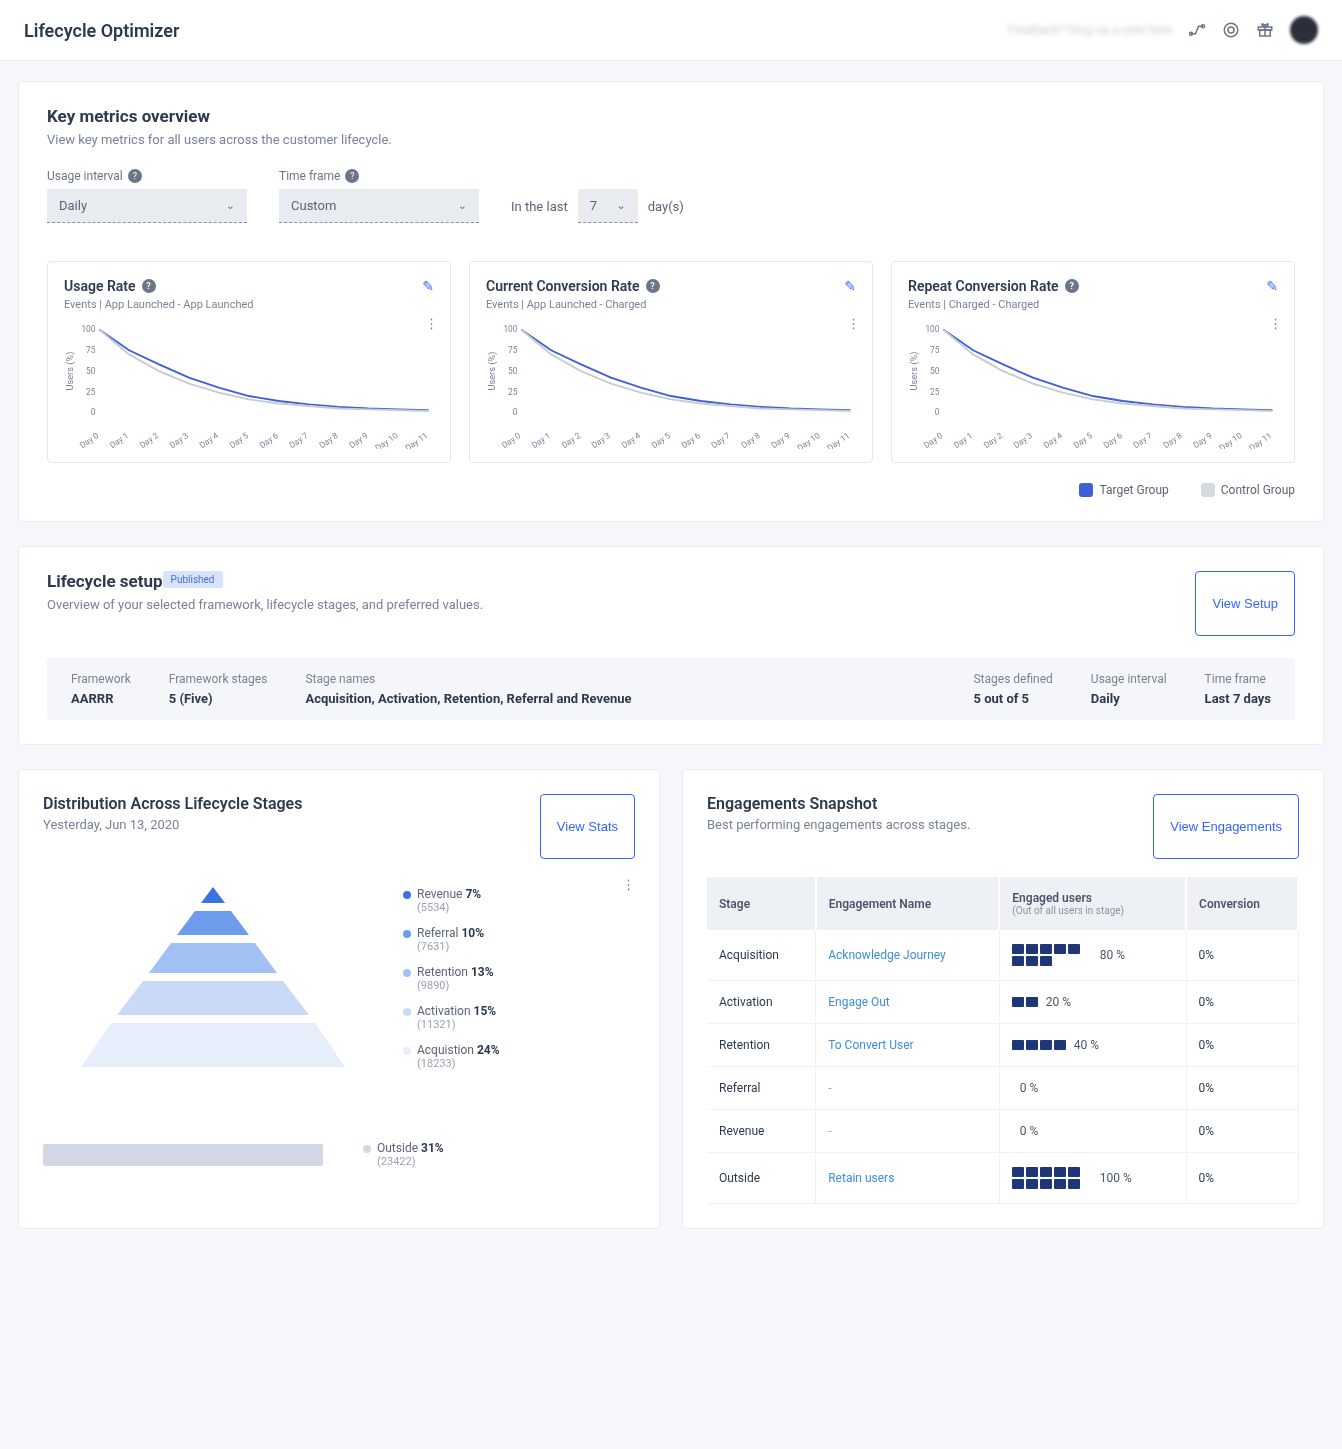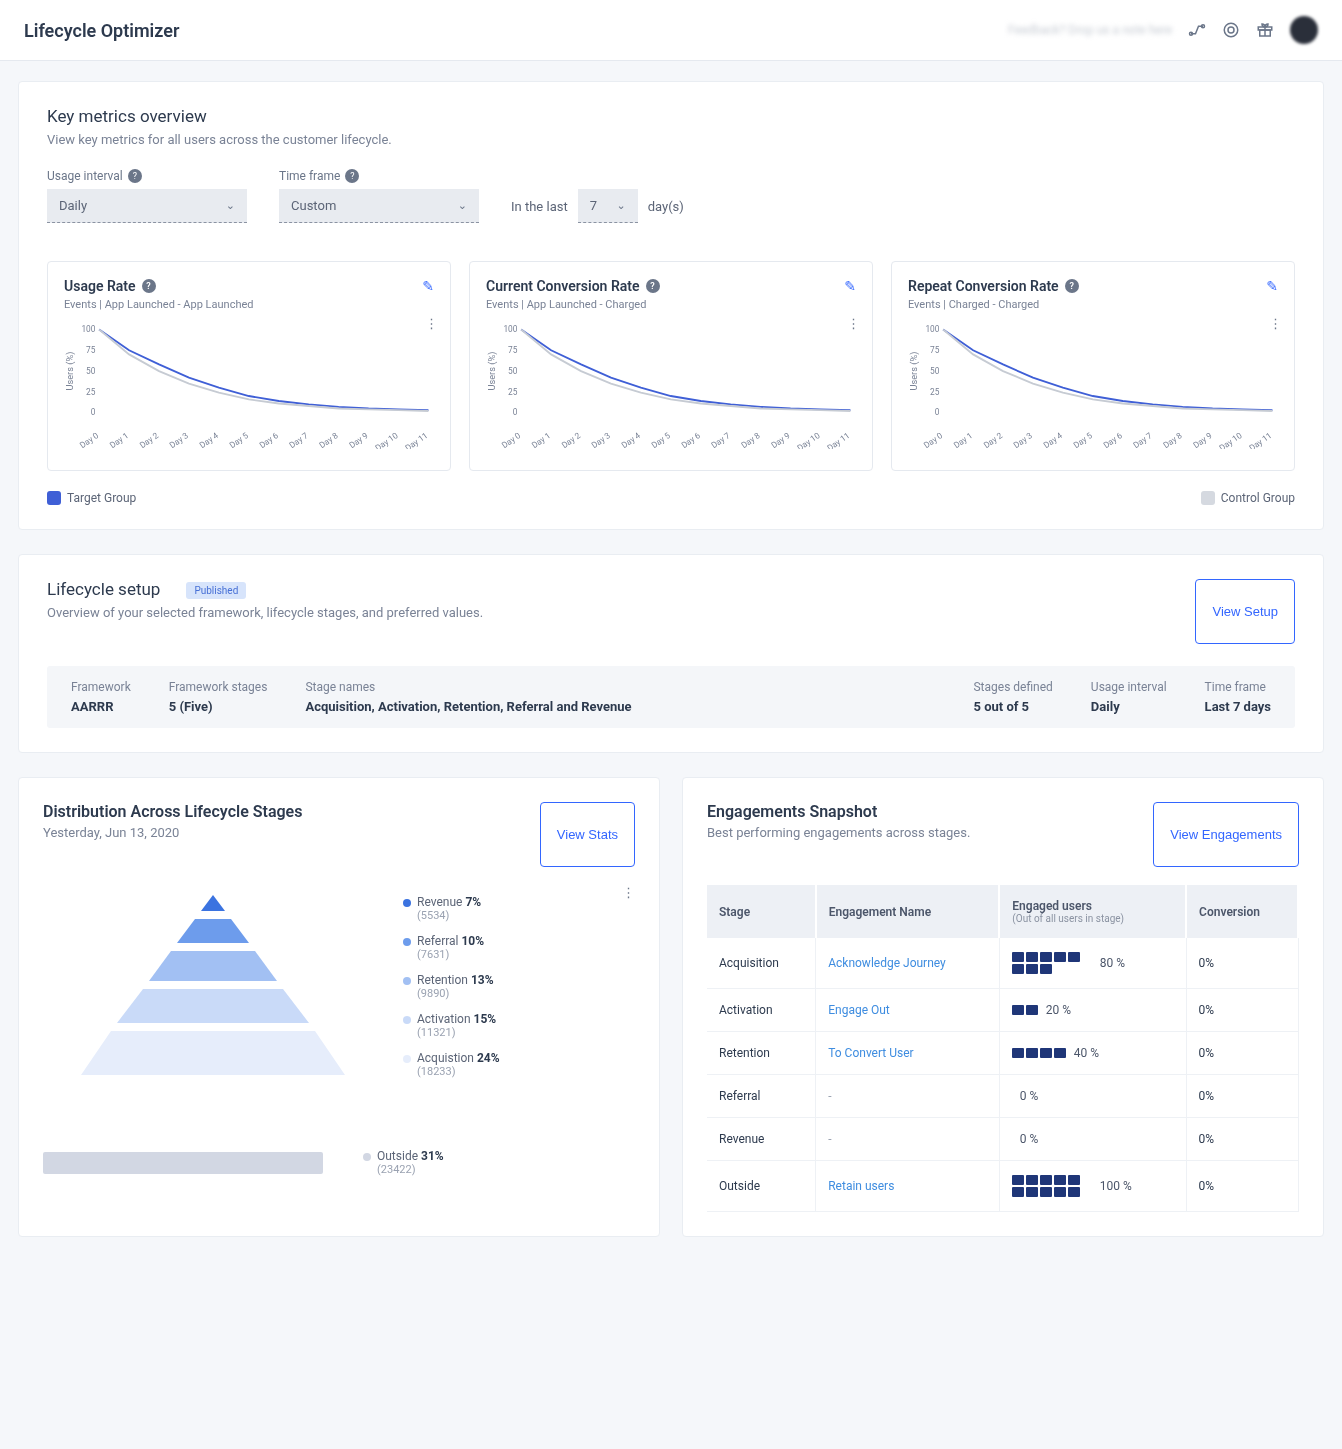--- a/index.html
+++ b/index.html
@@ -53,21 +53,21 @@
 }
 .card {
   background: #fff;
   border-radius: 4px;
   border: 1px solid #e9edf2;
   padding: 24px 28px;
   margin-bottom: 24px;
 }
 .card-title {
   font-size: 17px;
-  font-weight: 400;
+  font-weight: 700;
   margin-bottom: 6px;
   color: #2d3a4e;
 }
 .card-sub {
   font-size: 13px;
   color: #7a8396;
   margin-bottom: 22px;
 }
 .filters {
   display: flex;
@@ -116,21 +116,21 @@
 
 .metric-grid {
   display: grid;
   grid-template-columns: 1fr 1fr 1fr;
   gap: 18px;
   margin-bottom: 20px;
 }
 .metric-card {
   border: 1px solid #e5e9ef;
   border-radius: 4px;
-  padding: 16px 16px 18px;
+  padding: 16px 16px 10px;
   position: relative;
 }
 .metric-head { display: flex; justify-content: space-between; align-items: flex-start; margin-bottom: 4px; }
 .metric-title {
   font-size: 14px;
   font-weight: 600;
   color: #2d3a4e;
   display: flex;
   align-items: center;
   gap: 6px;
@@ -145,37 +145,37 @@
   color: #6b7689;
 }
 .chart-svg { width: 100%; height: 130px; }
 .axis-text { font-size: 9px; fill: #7a8396; }
 .axis-label { font-size: 10px; fill: #7a8396; }
 .line-target { fill: none; stroke: #3f5fd6; stroke-width: 2; }
 .line-control { fill: none; stroke: #c6cbd3; stroke-width: 2; }
 
 .legend {
   display: flex;
-  justify-content: space-between;
+  justify-content: flex-end;
   gap: 32px;
   font-size: 12px;
   color: #5c6577;
 }
 .legend-item { display: flex; align-items: center; gap: 6px; }
 .legend-swatch { width: 14px; height: 14px; border-radius: 3px; }
 .swatch-target { background: #3f5fd6; }
 .swatch-control { background: #d5d9e0; }
 
 .setup-head {
   display: flex;
   justify-content: space-between;
   align-items: flex-start;
   margin-bottom: 22px;
 }
-.setup-title-row { display: flex; align-items: flex-end; gap: 26px; margin-bottom: 6px; }
+.setup-title-row { display: flex; align-items: flex-start; gap: 0; margin-bottom: 6px; }
 .badge-published {
   background: #d7e4fb;
   color: #4770d6;
   font-size: 10px;
   padding: 3px 8px;
   border-radius: 3px;
 }
 .btn-outline-blue {
   border: 1px solid #3366ff;
   color: #3366ff;

